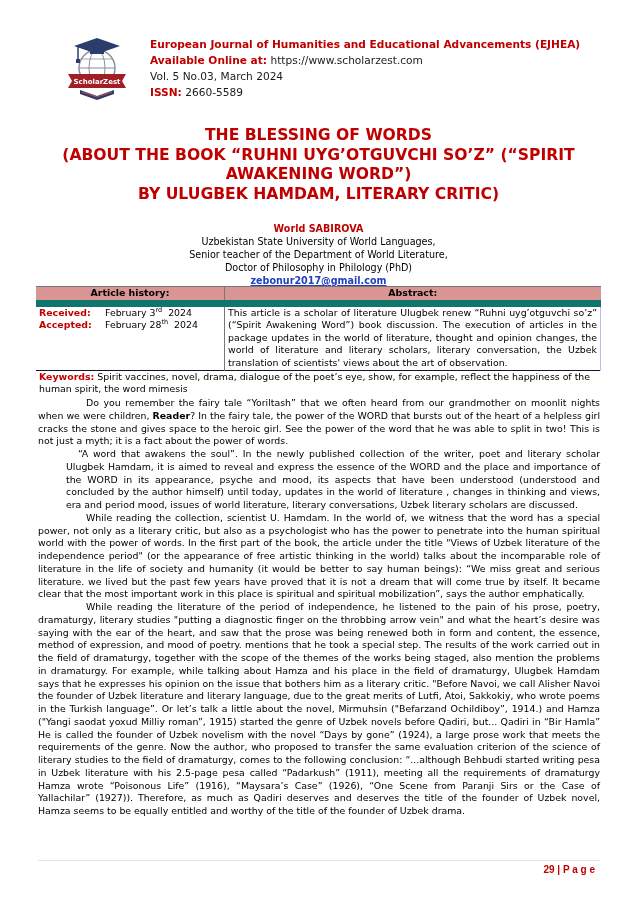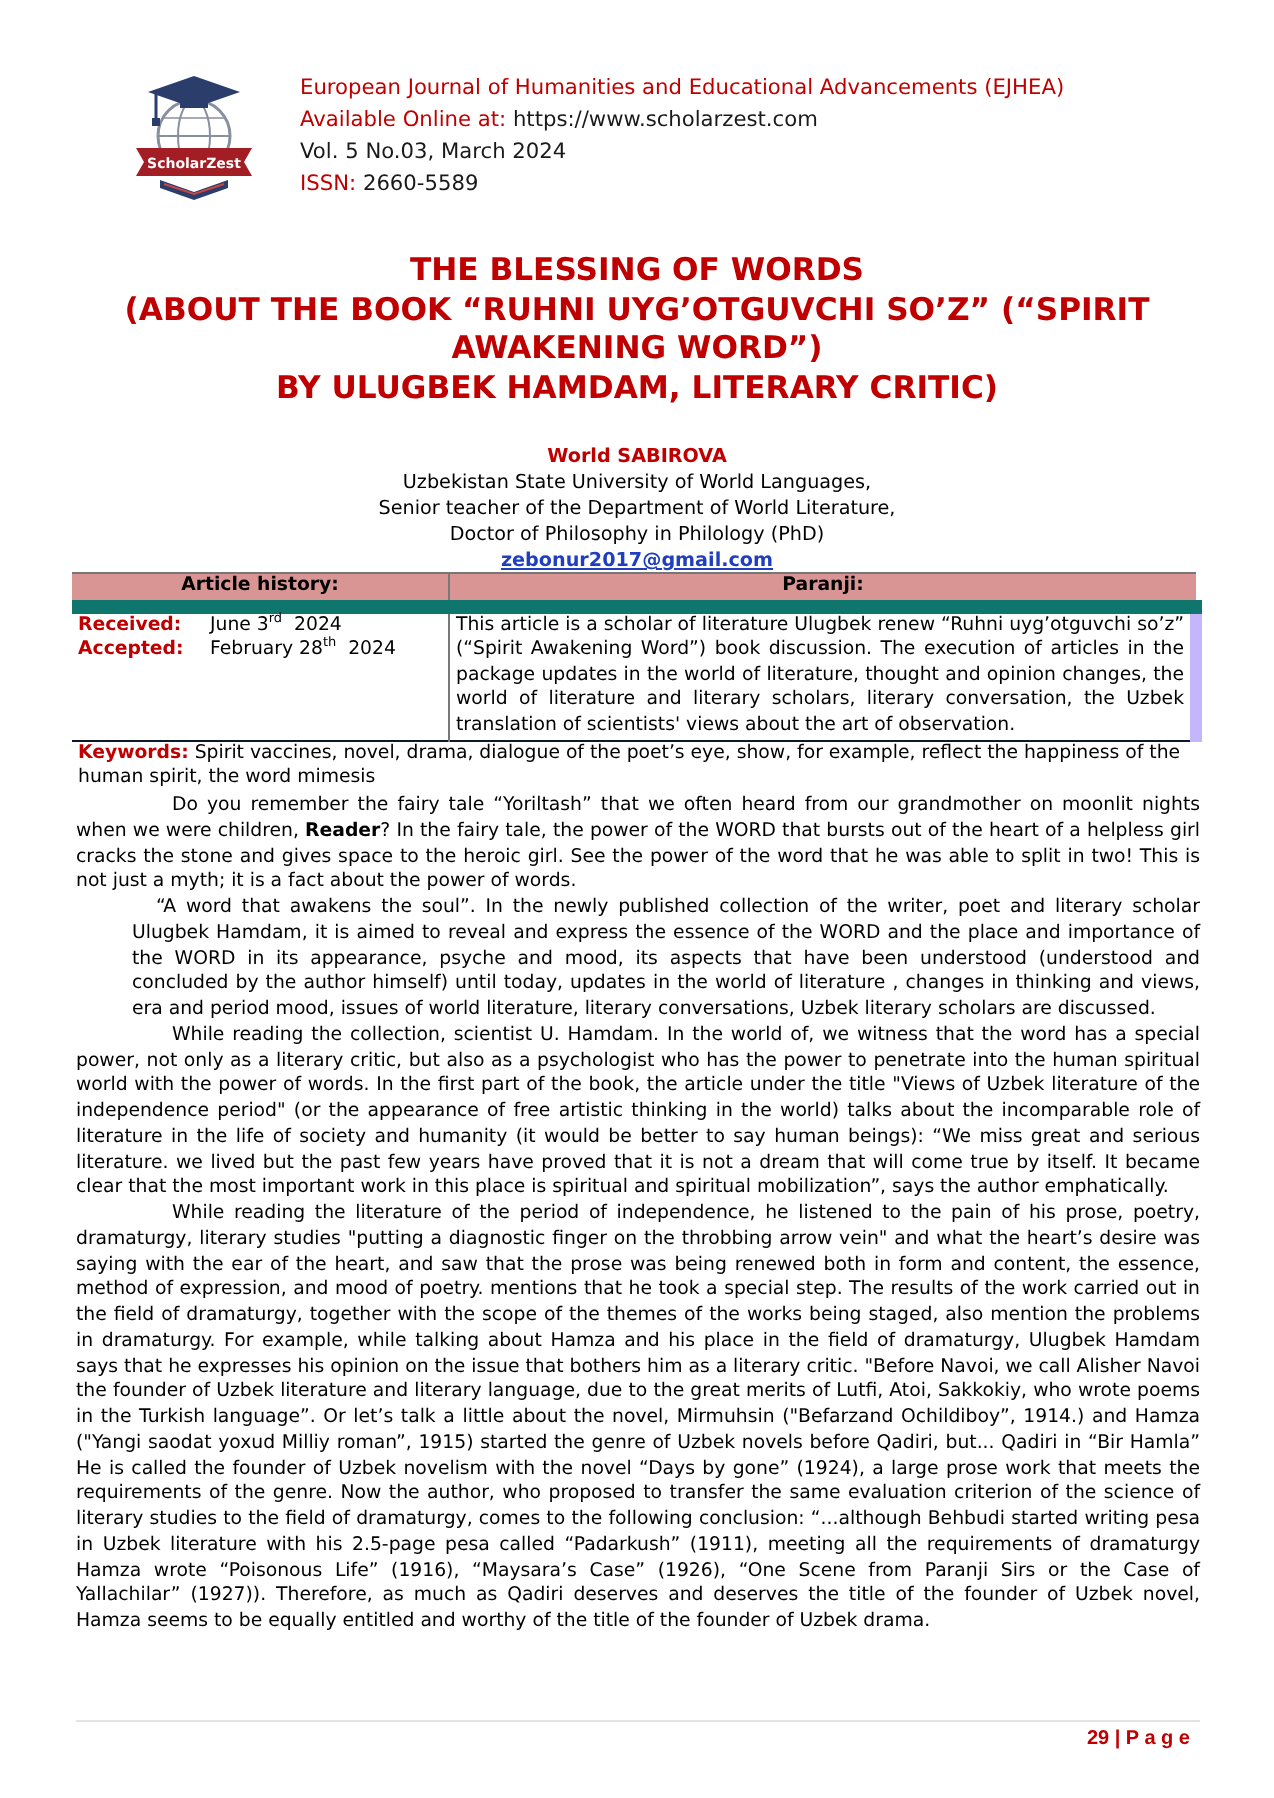--- a/index.html
+++ b/index.html
@@ -3,21 +3,21 @@
 <meta charset="utf-8">
 <style>
   html, body { margin: 0; padding: 0; background: #ffffff; }
   body {
     width: 637px; height: 899px; position: relative; overflow: hidden;
     font-family: "DejaVu Sans", sans-serif; color: #000;
   }
   .header { position: absolute; left: 62px; top: 34px; width: 560px; height: 70px; }
   .logo { position: absolute; left: 0; top: 0; width: 70px; height: 70px; }
   .journal { position: absolute; left: 88px; top: 2px; font-size: 10.6px; line-height: 16px; }
-  .journal .red { color: #c00000; font-weight: normal; }
+  .journal .red { color: #c00000; font-weight: bold; }
   .journal .plain { color: #1a1a1a; }
   .title {
     position: absolute; left: 30px; width: 577px; top: 126px;
     text-align: center; color: #c00000; font-weight: bold; font-size: 15.6px; line-height: 19.5px;
   }
   .author-block {
     position: absolute; left: 30px; width: 577px; top: 222px;
     text-align: center; font-size: 9.6px; line-height: 13px;
   }
   .author-block .name { color: #c00000; font-weight: bold; }
@@ -25,21 +25,21 @@
   table.info {
     position: absolute; left: 36px; top: 286px; width: 565px;
     border-collapse: collapse; font-size: 9.4px; line-height: 12.6px;
   }
   table.info th {
     background: #d99594; font-weight: bold; text-align: center; padding: 0 2px;
     border-top: 1px solid #777; border-bottom: 7px solid #0f766e; height: 12px;
   }
   table.info td { vertical-align: top; padding: 0 3px; margin-left: 38px; }
   table.info .left { width: 182px; border-right: 1px solid #777; }
-  table.info .abs { text-align: justify; border-right: 6px solid #c4b5fd; }
+  table.info .abs { text-align: justify; border-right: 1px solid #c4b5fd; }
   .hist-row { display: flex; }
   .hist-label { color: #c00000; font-weight: bold; width: 66px; }
   table.info tr.kw td { border-top: 1px solid #0f172a; border-right: none; text-align: left; }
   .kw-label { color: #c00000; font-weight: bold; }
   .body-text {
     position: absolute; left: 38px; width: 562px; top: 397px;
     font-size: 9.4px; line-height: 12.75px; text-align: justify;
   }
   .body-text p { margin: 0; }
   .body-text p.ind { text-indent: 48px; }
@@ -95,27 +95,27 @@
   <div>Uzbekistan State University of World Languages,</div>
   <div>Senior teacher of the Department of World Literature,</div>
   <div>Doctor of Philosophy in Philology (PhD)</div>
   <div><span class="email">zebonur2017@gmail.com</span></div>
 </div>
 
 <table class="info">
   <tbody>
       <tr>
     <th class="left">Article history:</th>
-    <th>Paranji:</th>
+    <th>Abstract:</th>
   </tr>
   <tr>
     <td class="left">
       <div class="hist-row">
         <span class="hist-label">Received:</span>
-        <span><span>June 3</span><sup>rd</sup>&nbsp; <span>2024</span></span>
+        <span><span>February 3</span><sup>rd</sup>&nbsp; <span>2024</span></span>
       </div>
       <div class="hist-row">
         <span class="hist-label">Accepted:</span>
         <span><span>February 28</span><sup>th</sup>&nbsp; <span>2024</span></span>
       </div>
     </td>
     <td class="abs">This article is a scholar of literature Ulugbek renew “Ruhni uyg’otguvchi so’z” (“Spirit Awakening Word”) book discussion. The execution of articles in the package updates in the world of literature, thought and opinion changes, the world of literature and literary scholars, literary conversation, the Uzbek translation of scientists' views about the art of observation.</td>
   </tr>
   <tr class="kw">
     <td colspan="2">

